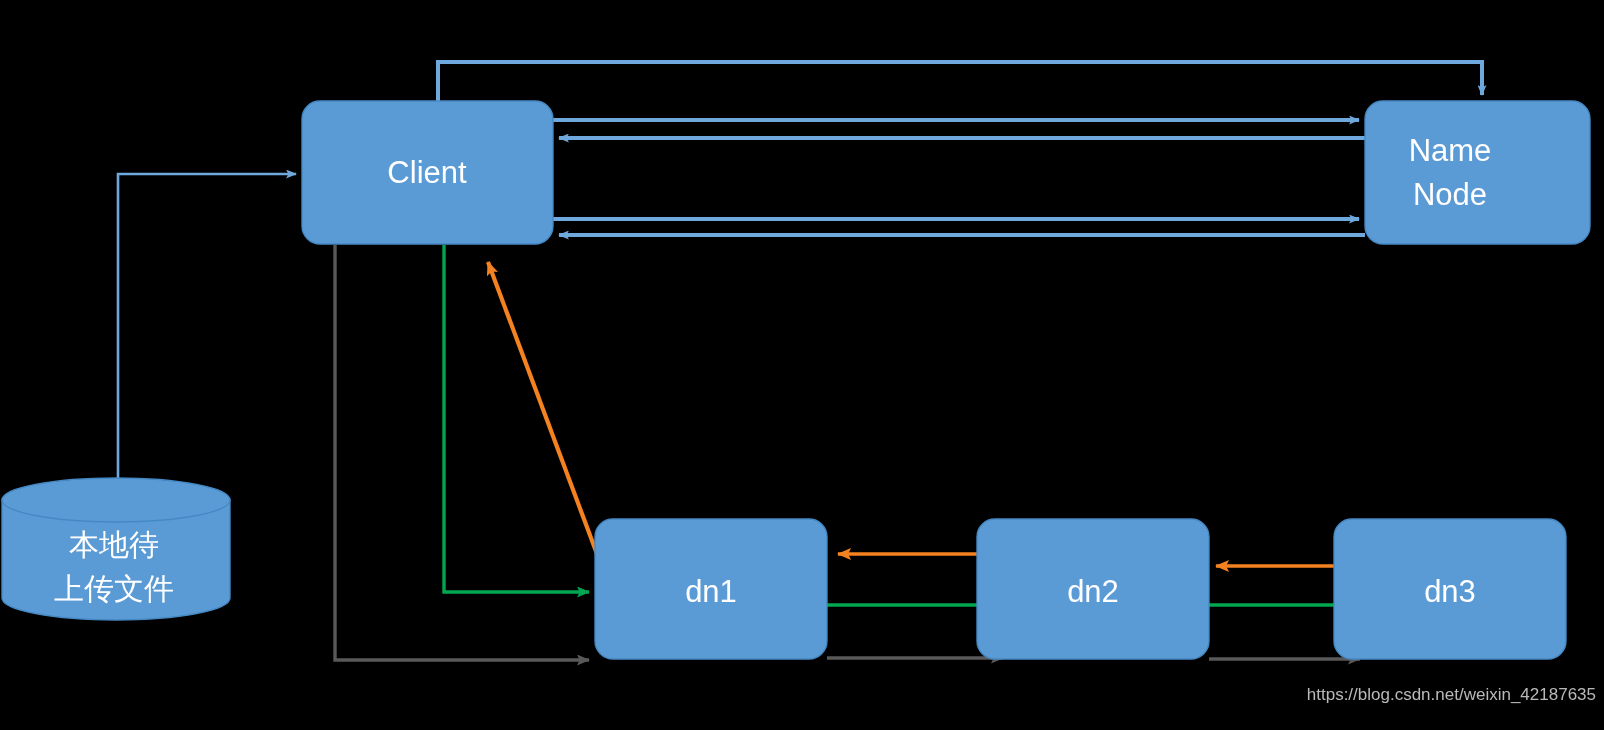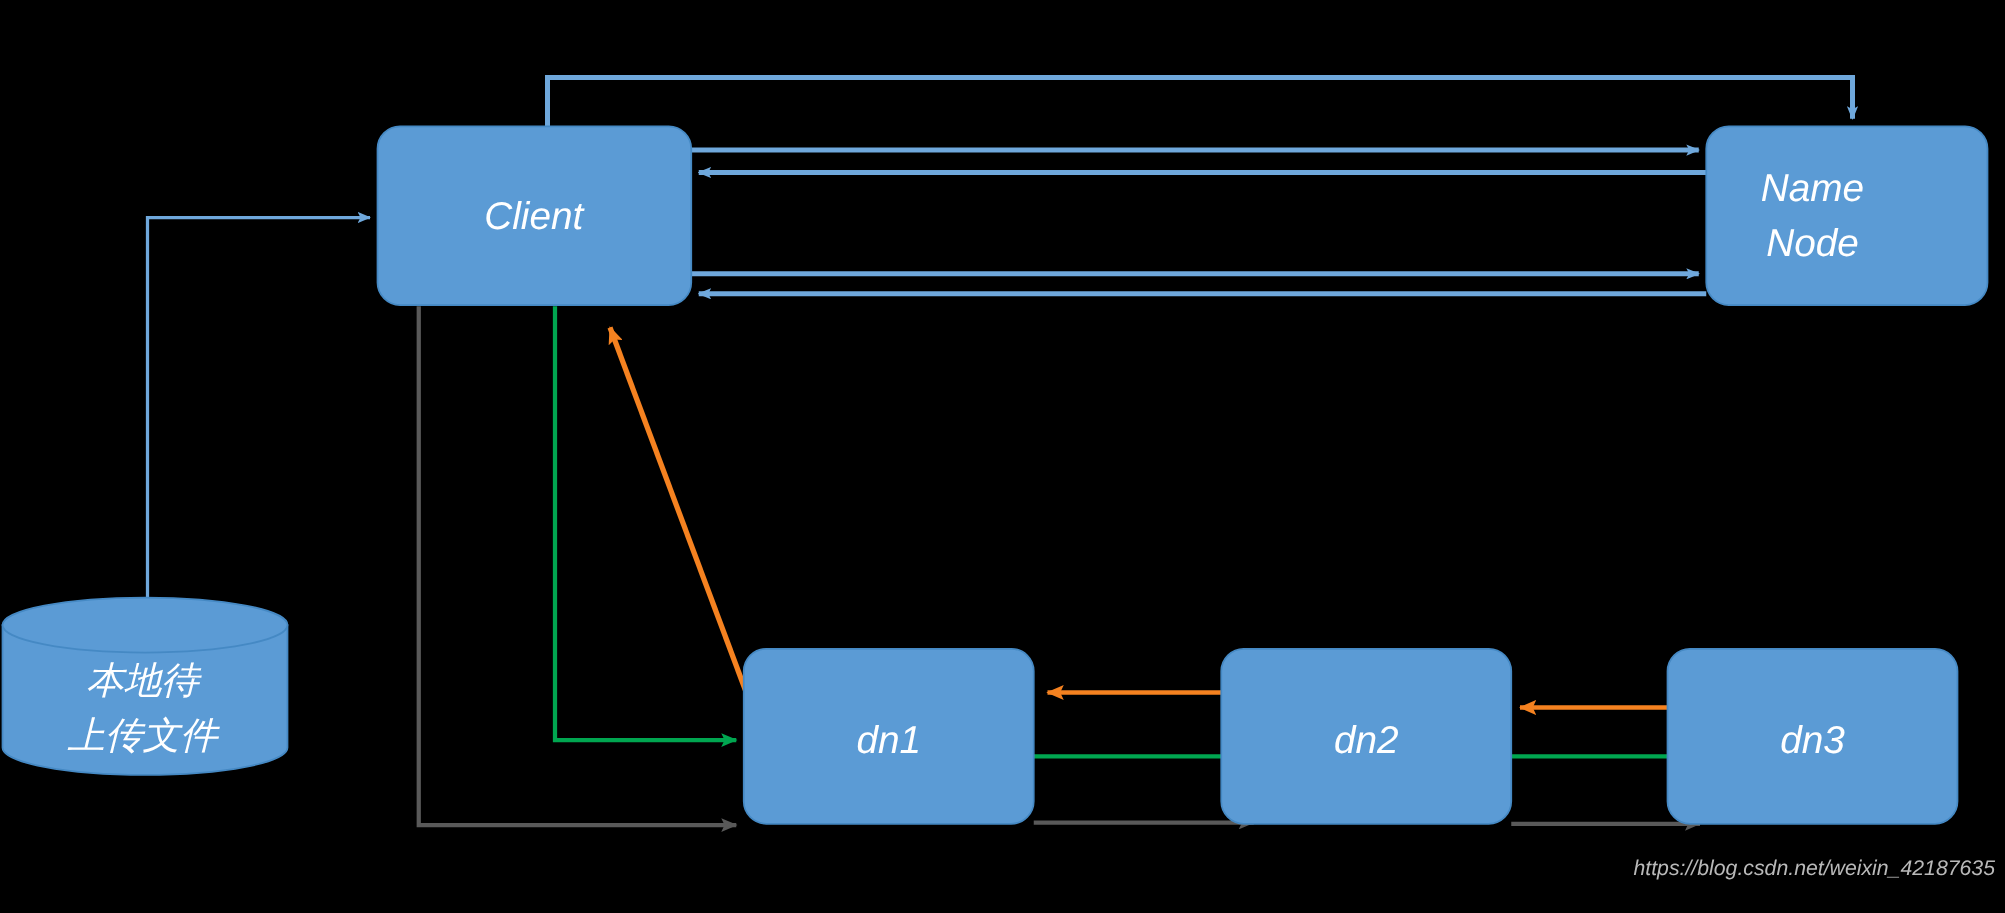--- a/index.html
+++ b/index.html
@@ -10,21 +10,20 @@
   }
   body {
     font-family: "Liberation Sans", sans-serif;
   }
   #stage {
     position: relative;
     width: 1604px;
     height: 730px;
     background: #000000;
     overflow: hidden;
-    font-style: italic;
   }
   #diagram-svg {
     position: absolute;
     left: 0;
     top: 0;
     width: 1604px;
     height: 730px;
     display: block;
   }
   .node-label {

